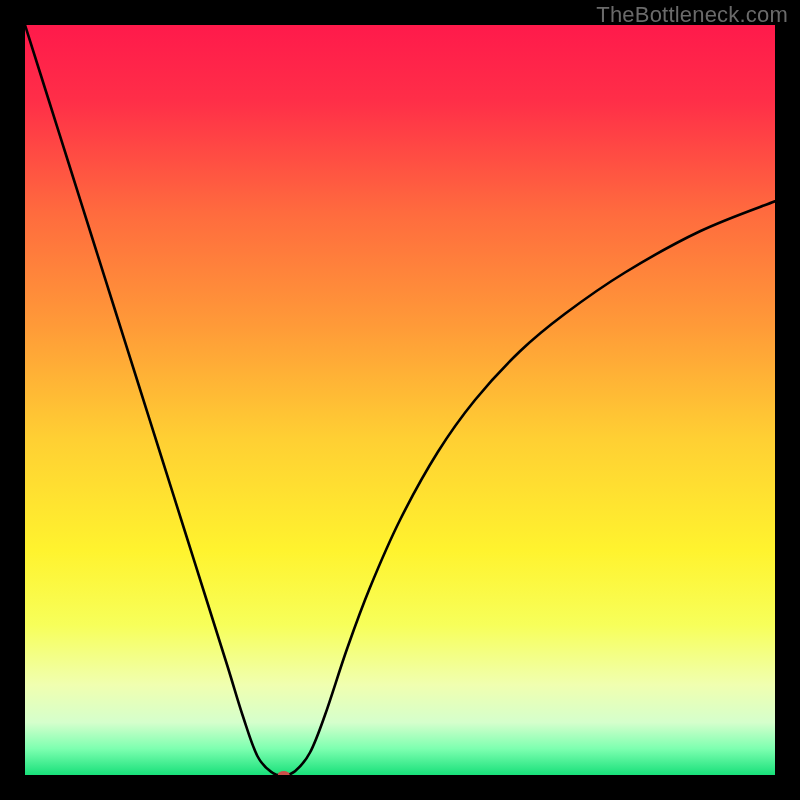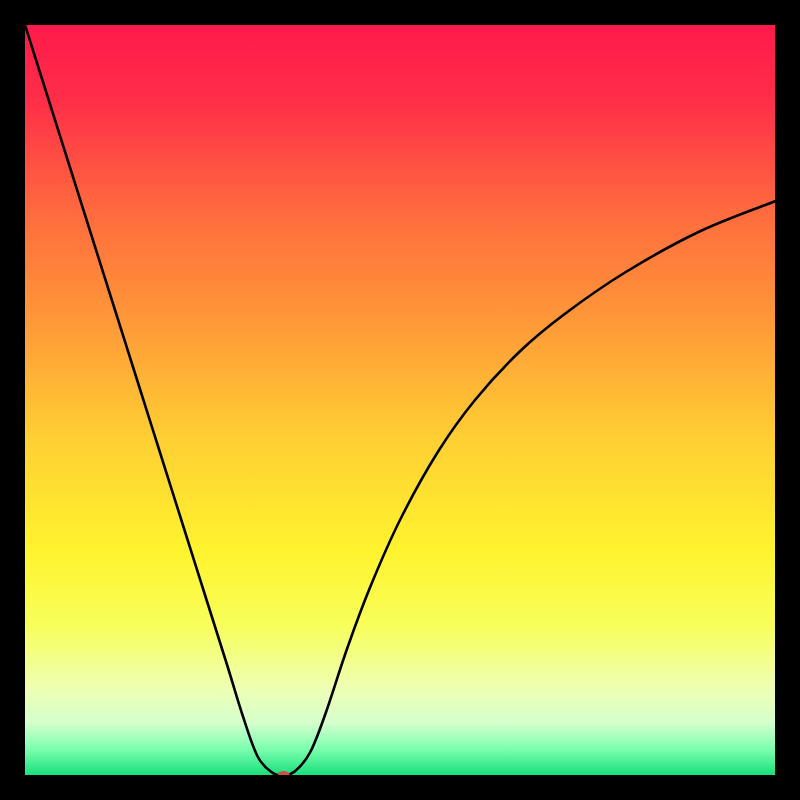--- a/index.html
+++ b/index.html
@@ -34,20 +34,21 @@
     letter-spacing: 0.2px;
     font-family: Arial, Helvetica, sans-serif;
   }
   svg { display: block; }
 </style>
 </head>
 <body>
 
 <div class="frame">
 
+  <div class="watermark">TheBottleneck.com</div>
 
   <div class="plot-area">
     <svg id="chart-svg" width="750" height="750" viewBox="0 0 750 750">
       <defs>
         <linearGradient id="bg-grad" x1="0" y1="0" x2="0" y2="1">
             <stop offset="0%" stop-color="#ff1a4b"></stop>
             <stop offset="10%" stop-color="#ff2e48"></stop>
             <stop offset="25%" stop-color="#ff6b3e"></stop>
             <stop offset="40%" stop-color="#ff9a38"></stop>
             <stop offset="55.00000000000001%" stop-color="#ffcf33"></stop>

